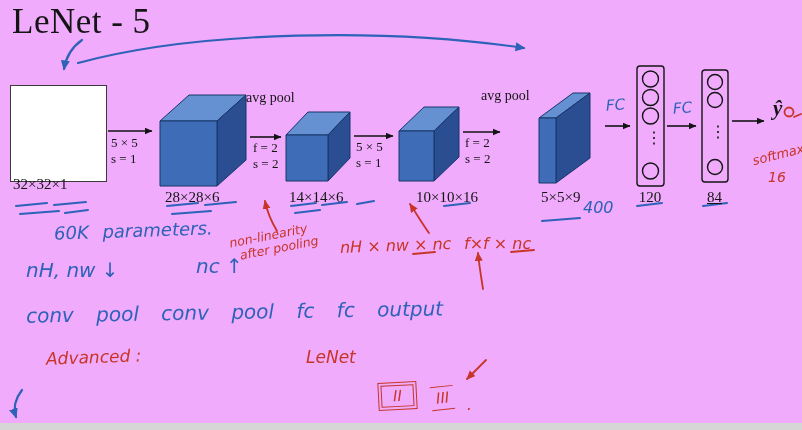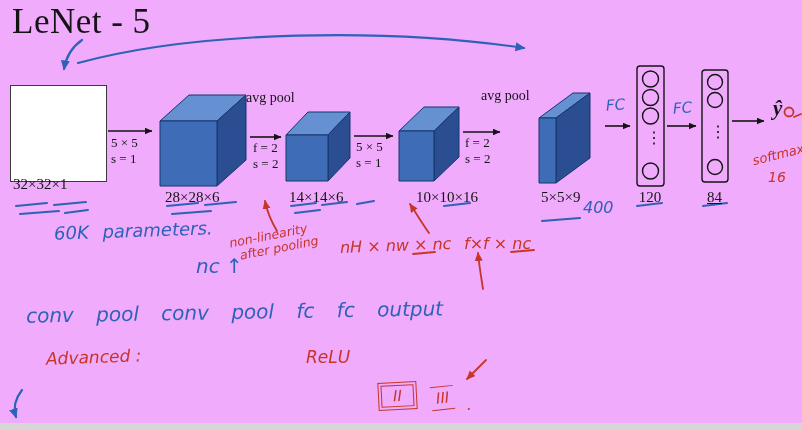--- a/index.html
+++ b/index.html
@@ -170,25 +170,26 @@
   <div class="txt hand blue" style="left:54px;top:220px;font-size:18px;transform:rotate(-2deg);word-spacing:8px;">60K parameters.</div>
 
   <div class="txt hand red" style="left:230px;top:228px;font-size:12.5px;transform:rotate(-11deg);line-height:14px;">
     <div>non-linearity</div>
     <div style="margin-left:8px;">after pooling</div>
   </div>
 
   <div class="txt hand red" style="left:340px;top:236px;font-size:16px;transform:rotate(-2deg);">nH × nw × nc</div>
   <div class="txt hand red" style="left:464px;top:234px;font-size:16px;">f×f × nc</div>
 
+  <div class="txt hand blue" style="left:26px;top:258px;font-size:20px;">nH, nw ↓</div>
   <div class="txt hand blue" style="left:196px;top:254px;font-size:20px;">nc ↑</div>
 
   <div class="txt hand blue" style="left:26px;top:300px;font-size:20px;word-spacing:16px;transform:rotate(-1deg);">conv pool conv pool fc fc output</div>
 
   <div class="txt hand red" style="left:46px;top:347px;font-size:17px;transform:rotate(-2deg);">Advanced :</div>
-  <div class="txt hand red" style="left:306px;top:347px;font-size:17px;">ReLU</div>
+  <div class="txt hand red" style="left:306px;top:347px;font-size:17px;">LeNet</div>
 
   <div class="txt hand red secbox" style="left:381px;top:385px;">II</div>
   <div class="txt hand red sec3" style="left:431px;top:386px;">III</div>
   <div class="txt hand red" style="left:467px;top:396px;font-size:15px;">.</div>
 
   <div class="bottom-bar"></div>
 </div>
 
 </body></html>

